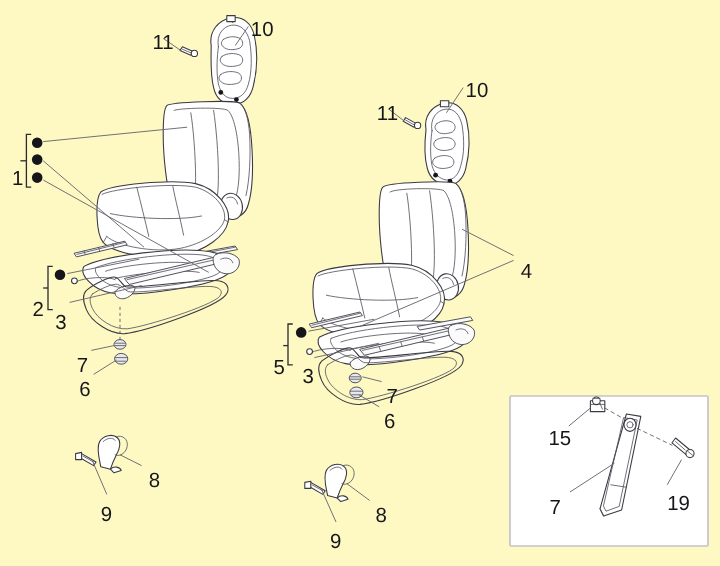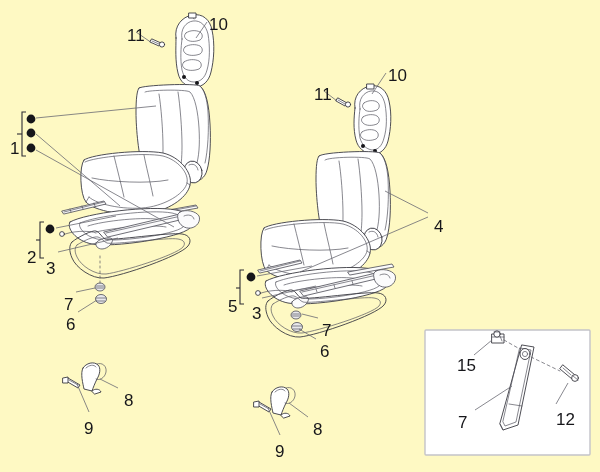--- a/index.html
+++ b/index.html
@@ -402,16 +402,16 @@
       <div style="position: absolute; left: 388px; top: 67px; font: 17px / 1 &quot;Liberation Sans&quot;, sans-serif; color: rgb(22, 22, 26); white-space: nowrap;">10</div>
       <div style="position: absolute; left: 434px; top: 218px; font: 17px / 1 &quot;Liberation Sans&quot;, sans-serif; color: rgb(22, 22, 26); white-space: nowrap;">4</div>
       <div style="position: absolute; left: 228px; top: 298px; font: 17px / 1 &quot;Liberation Sans&quot;, sans-serif; color: rgb(22, 22, 26); white-space: nowrap;">5</div>
       <div style="position: absolute; left: 252px; top: 305px; font: 17px / 1 &quot;Liberation Sans&quot;, sans-serif; color: rgb(22, 22, 26); white-space: nowrap;">3</div>
       <div style="position: absolute; left: 322px; top: 322px; font: 17px / 1 &quot;Liberation Sans&quot;, sans-serif; color: rgb(22, 22, 26); white-space: nowrap;">7</div>
       <div style="position: absolute; left: 320px; top: 343px; font: 17px / 1 &quot;Liberation Sans&quot;, sans-serif; color: rgb(22, 22, 26); white-space: nowrap;">6</div>
       <div style="position: absolute; left: 275px; top: 443px; font: 17px / 1 &quot;Liberation Sans&quot;, sans-serif; color: rgb(22, 22, 26); white-space: nowrap;">9</div>
       <div style="position: absolute; left: 313px; top: 421px; font: 17px / 1 &quot;Liberation Sans&quot;, sans-serif; color: rgb(22, 22, 26); white-space: nowrap;">8</div>
       <div style="position: absolute; left: 457px; top: 357px; font: 17px / 1 &quot;Liberation Sans&quot;, sans-serif; color: rgb(22, 22, 26); white-space: nowrap;">15</div>
       <div style="position: absolute; left: 458px; top: 414px; font: 17px / 1 &quot;Liberation Sans&quot;, sans-serif; color: rgb(22, 22, 26); white-space: nowrap;">7</div>
-      <div style="position: absolute; left: 556px; top: 411px; font: 17px / 1 &quot;Liberation Sans&quot;, sans-serif; color: rgb(22, 22, 26); white-space: nowrap;">12</div>
+      <div style="position: absolute; left: 556px; top: 411px; font: 17px / 1 &quot;Liberation Sans&quot;, sans-serif; color: rgb(22, 22, 26); white-space: nowrap;">19</div>
     </div>
 
 </div>
 
 </body></html>

